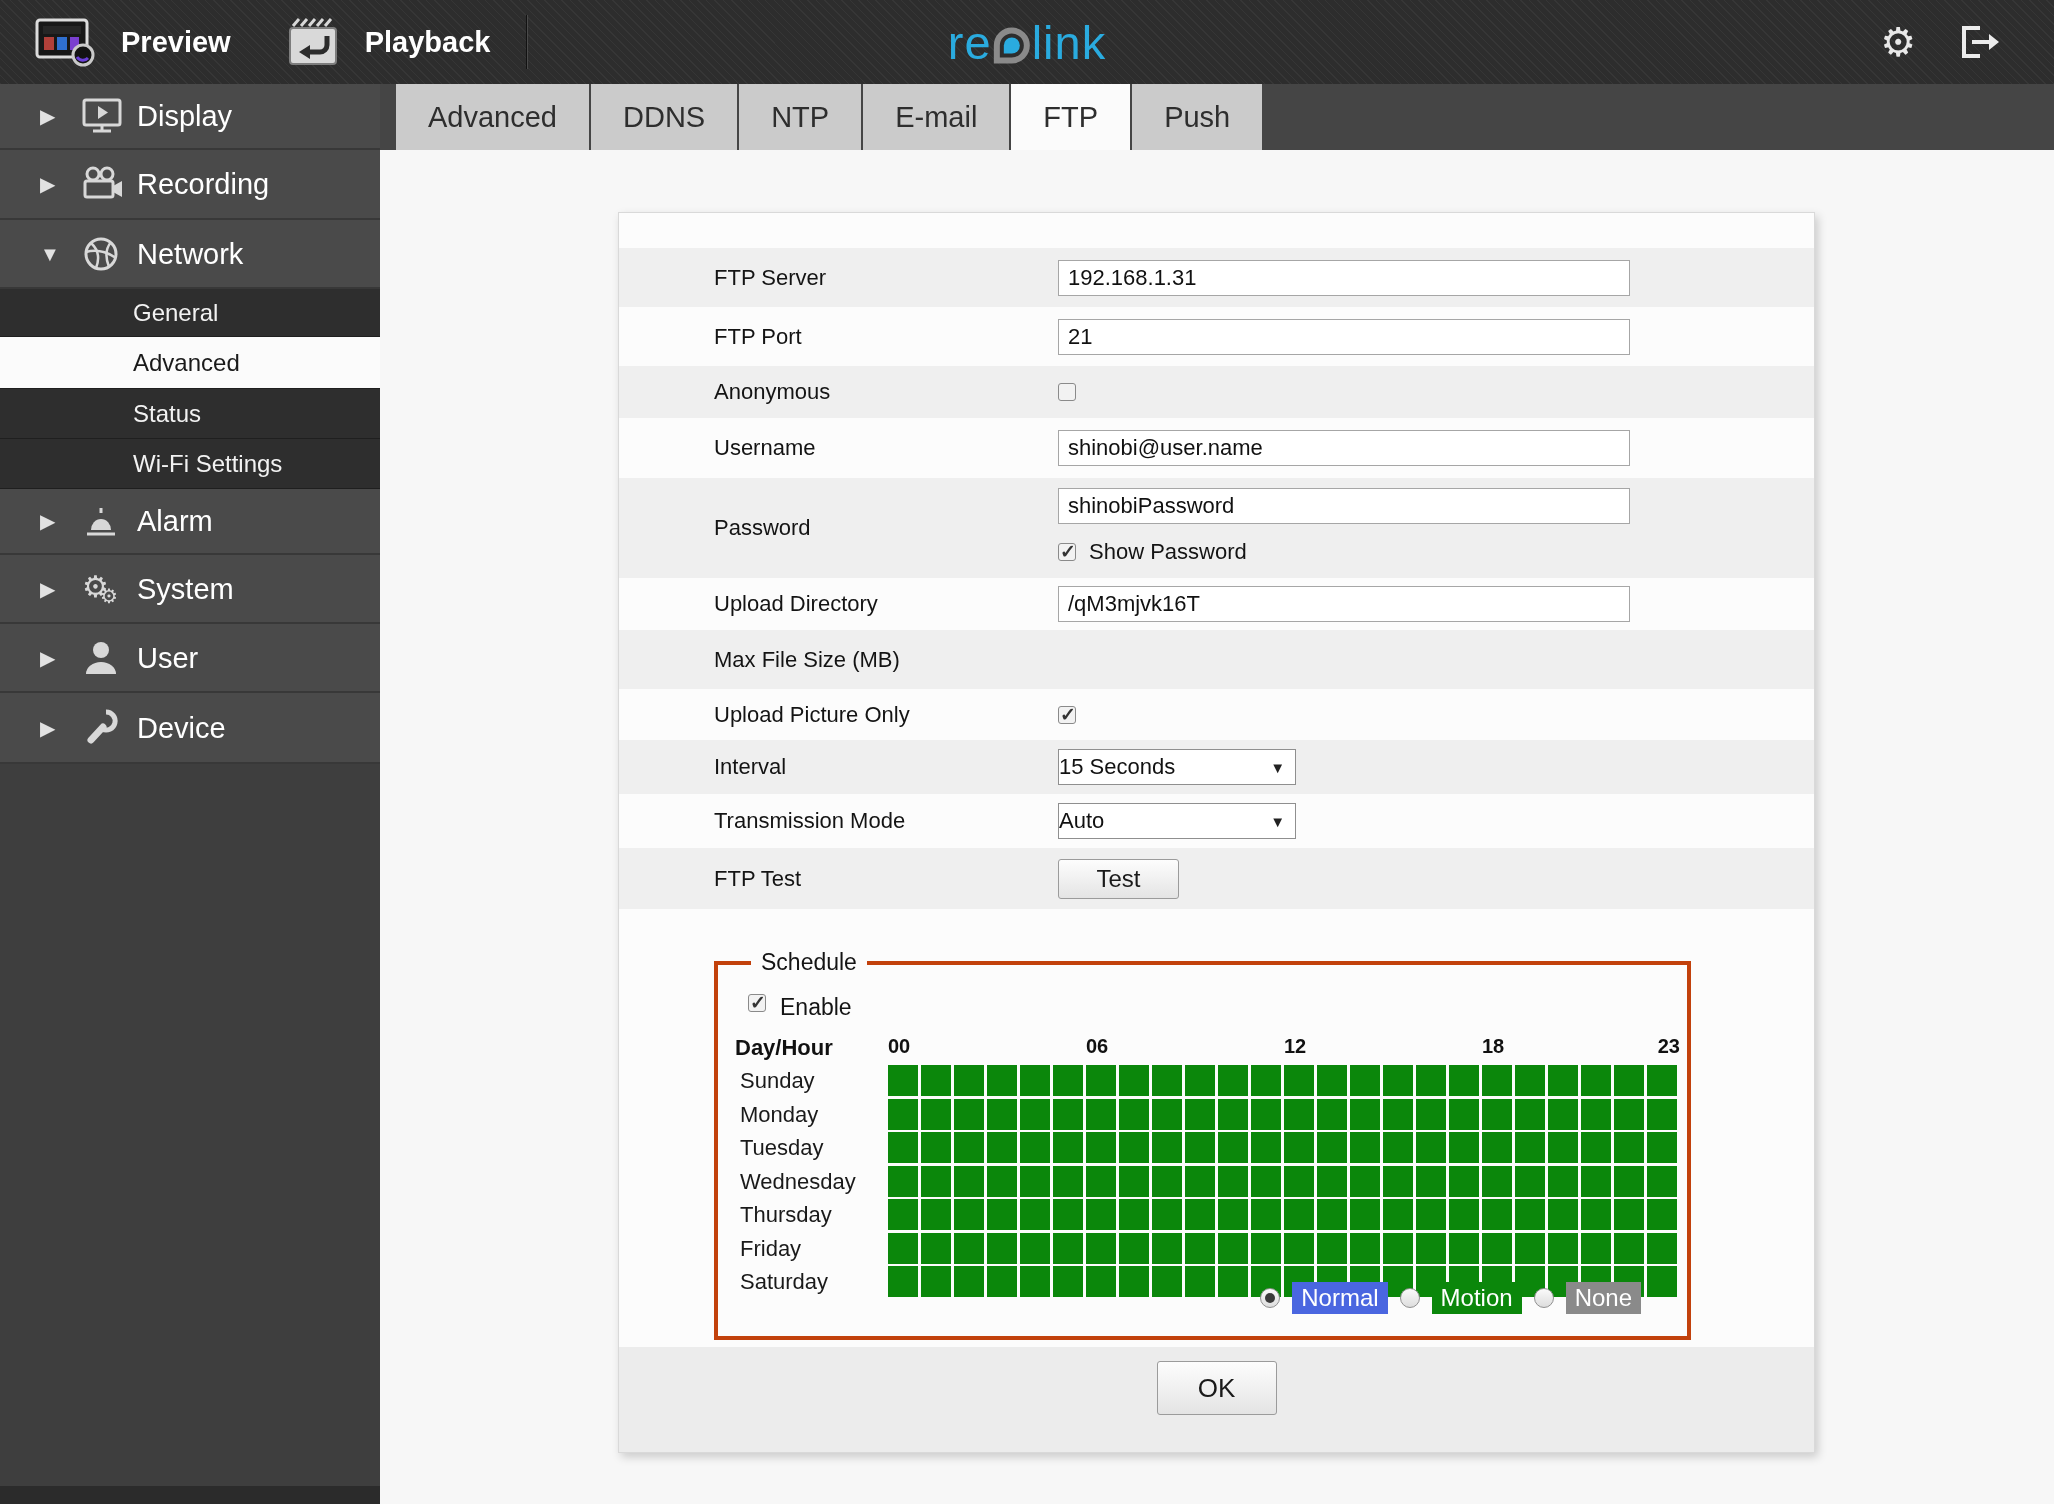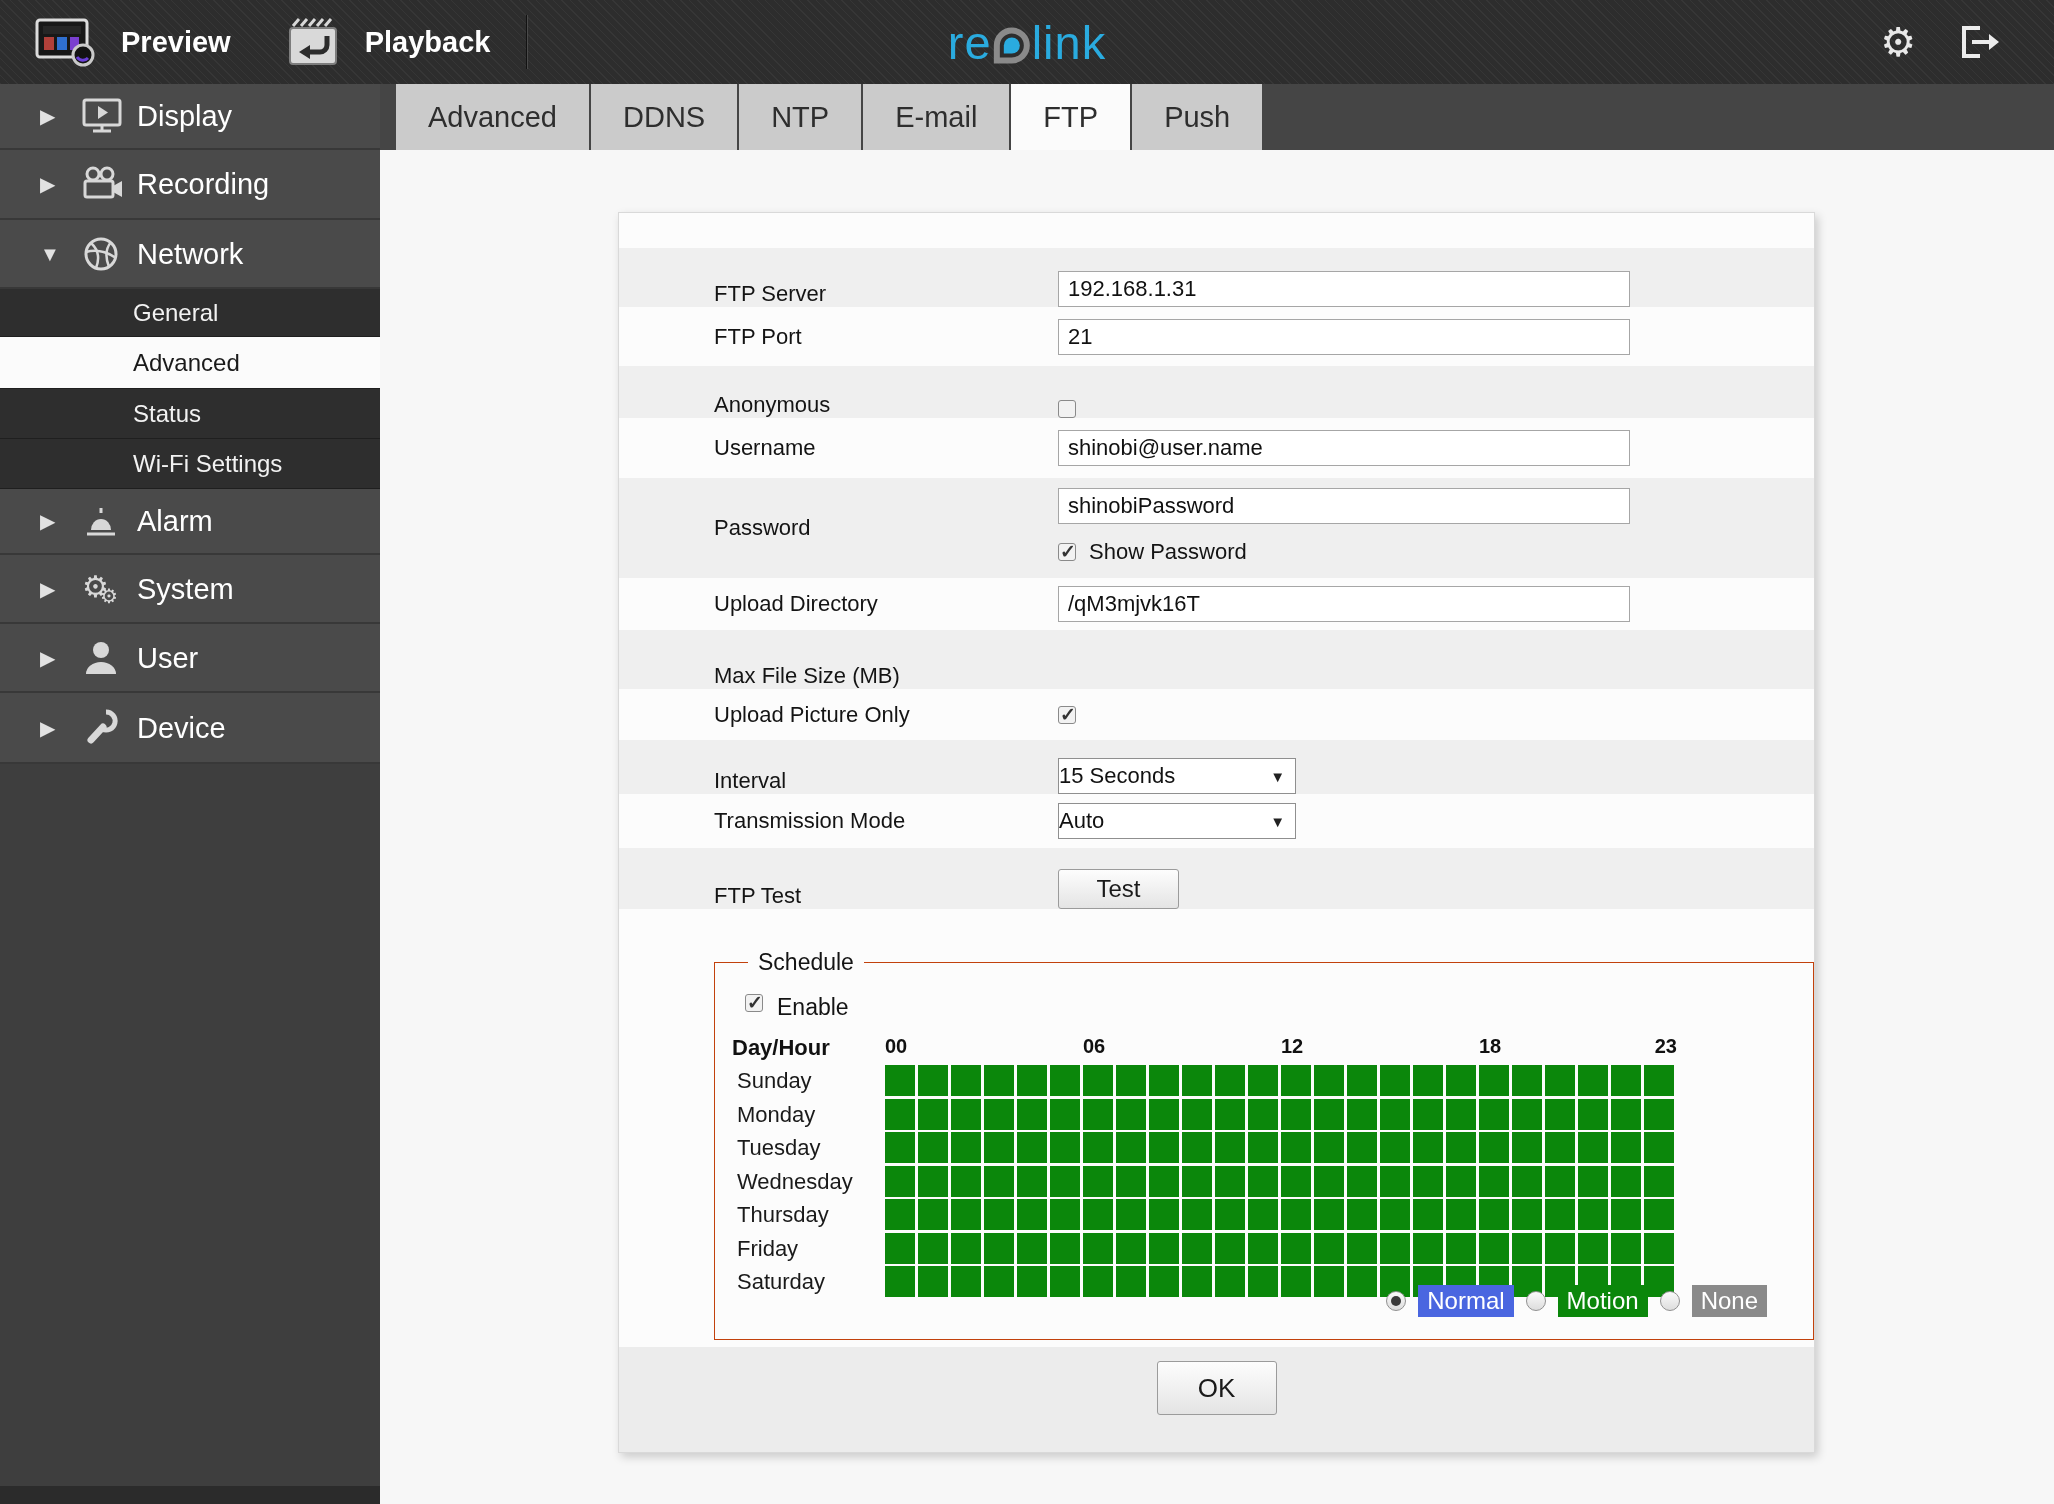--- a/index.html
+++ b/index.html
@@ -58,21 +58,21 @@
 
   
   .content { position:absolute; left:380px; top:150px; width:1674px; height:1354px;
     background:#f7f7f7; }
   .panel { position:absolute; left:238px; top:62px; width:1197px; height:1241px;
     background:#fcfcfc; border:1px solid #d9d9d9;
     box-shadow:3px 4px 9px rgba(0,0,0,0.18); }
   .panel-pad-top { height:35px; }
 
   .frow { position:relative; display:flex; align-items:center; }
-  .frow.gray { background:#efefef;align-items:flex-end; }
+  .frow.gray { background:#efefef; }
   .h59{height:59px;} .h52{height:52px;} .h60{height:60px;} .h100{height:100px;}
   .h51{height:51px;} .h54{height:54px;} .h61{height:61px;}
   .flabel { width:439px; padding-left:95px; font-size:22px; color:#141414; flex:none; }
   .fctrl { flex:1; display:flex; align-items:center; }
   .tinput { width:572px; height:36px; border:1px solid #a6a6a6; background:#fff;
     font-size:22px; padding:0 9px; font-family:"Liberation Sans", sans-serif; color:#111; }
   .cbx { width:18px; height:18px; border:1px solid #8a8a8a; border-radius:3px;
     background:#f2f2f2; position:relative; cursor:pointer; flex:none; }
   .cbx.checked::after { content:"\2713"; position:absolute; left:1px; top:-4px;
     font-size:19px; font-weight:bold; color:#333; }
@@ -87,22 +87,22 @@
   .btn-test { width:121px; height:40px; font-size:24px; }
 
   
   .frow.pwd { align-items:flex-start; }
   .pwd-col { display:flex; flex-direction:column; }
   .pwd-col .tinput { margin-top:10px; }
   .showpwd { display:flex; align-items:center; gap:13px; margin-top:15px; }
   .showpwd-label { font-size:22px; color:#141414; }
 
   
-  .sched-fieldset { margin:40px 0 0 95px; width:1100px; height:391px;
-    border:1px solid #c2410c; position:relative; padding:14px 0 0 17px; }
+  .sched-fieldset { margin:40px 0 0 95px; width:977px; height:391px;
+    border:4px solid #c2410c; position:relative; padding:14px 0 0 17px; }
   .sched-legend { font-size:23px; color:#141414; margin-left:16px; padding:0 10px; }
   .enable-line { display:flex; align-items:flex-start; gap:14px; margin:4px 0 0 13px; }
   .enable-label { font-size:23px; color:#141414; }
   .sched-head { position:relative; height:30px; margin-top:14px; display:flex; }
   .dayhour { width:153px; font-size:22px; font-weight:bold; color:#111; }
   .hour-scale { position:relative; width:792px; height:30px; }
   .hour-label { position:absolute; top:0; font-size:20px; font-weight:bold; color:#111; }
   .sched-row { display:flex; height:33.5px; align-items:flex-start; }
   .day-label { width:153px; font-size:22px; color:#1a1a1a; line-height:31px; padding-left:5px; }
   .cells { display:flex; }

